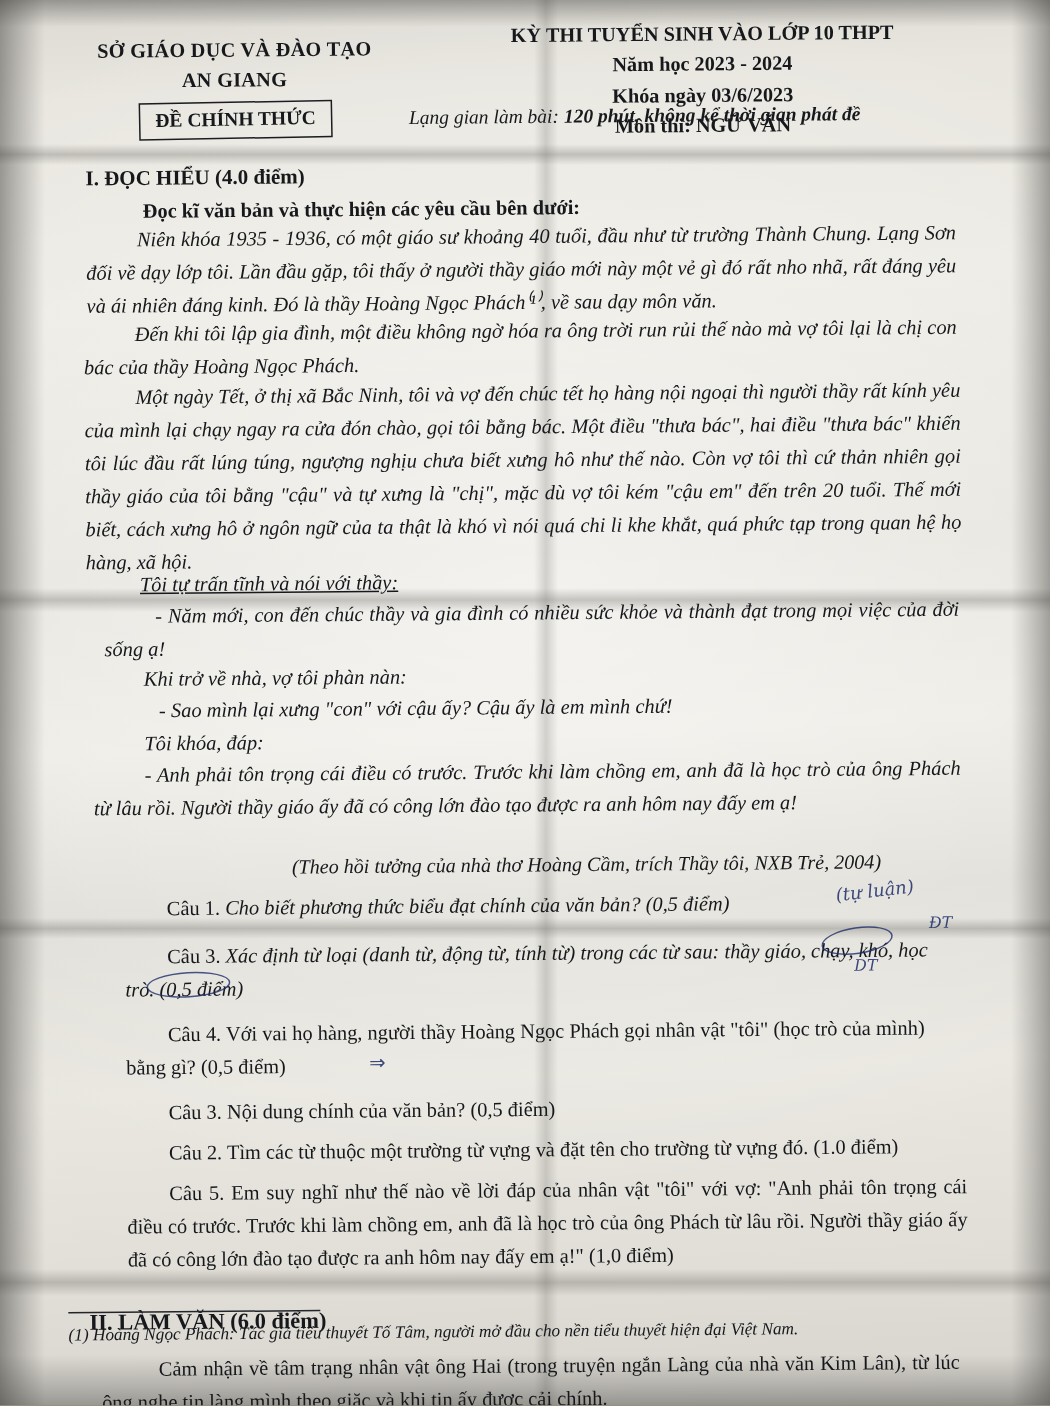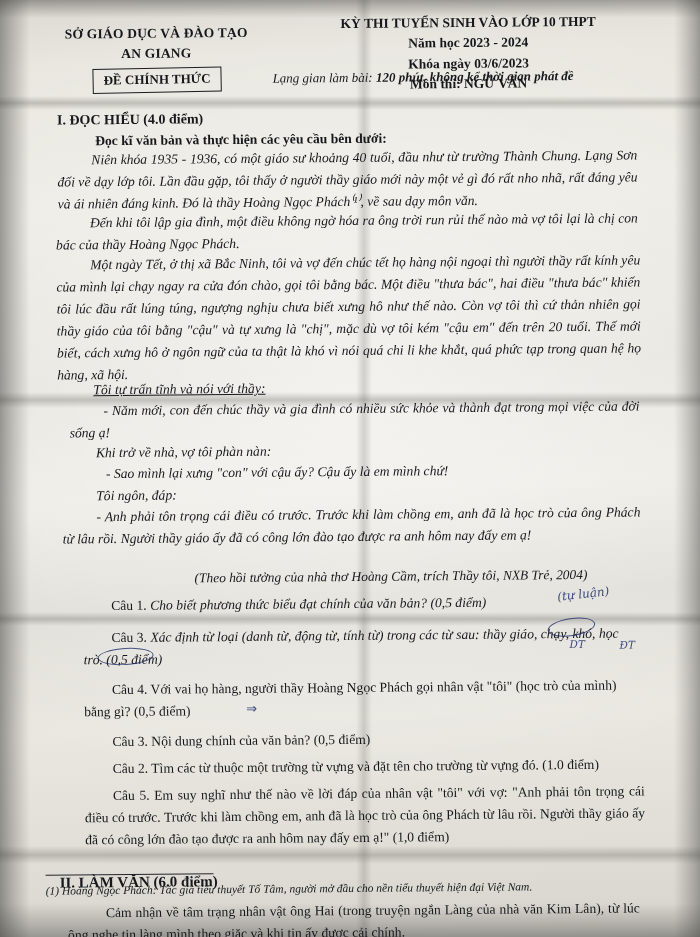--- a/index.html
+++ b/index.html
@@ -185,21 +185,21 @@
 
     <div class="blk para ital" style="left:62px; top:440px; width:578px; text-indent:34px;">
       <span>Khi trở về nhà, vợ tôi phàn nàn:</span>
     </div>
 
     <div class="blk para ital" style="left:72px; top:461px; width:568px; text-indent:34px;">
       <span>- Sao mình lại xưng "con" với cậu ấy? Cậu ấy là em mình chứ!</span>
     </div>
 
     <div class="blk para ital" style="left:62px; top:483px; width:578px; text-indent:34px;">
-      <span>Tôi ngôn, đáp:</span>
+      <span>Tôi khóa, đáp:</span>
     </div>
 
     <div class="blk para ital" style="left:62px; top:504px; width:578px; text-indent:34px;">
       <span>- Anh phải tôn trọng cái điều có trước. Trước khi làm chồng em, anh đã là học trò của ông Phách từ lâu rồi. Người thầy giáo ấy đã có công lớn đào tạo được ra anh hôm nay đấy em ạ!</span>
     </div>
 
     <div class="blk source ital ctr" style="left:130px; top:569px; width:520px;">(Theo hồi tưởng của nhà thơ Hoàng Cầm, trích Thầy tôi, NXB Trẻ, 2004)</div>
 
     <div class="blk q" style="left:82px; top:593px; width:556px;">
       <span class="lbl">Câu 1.</span>
@@ -234,19 +234,19 @@
     <div class="blk sec" style="left:56px; top:872px; font-size:15px;">II. LÀM VĂN (6.0 điểm)</div>
 
     <div class="blk para" style="left:64px; top:900px; width:572px; text-indent:38px;">
       <span>Cảm nhận về tâm trạng nhân vật ông Hai (trong truyện ngắn Làng của nhà văn Kim Lân), từ lúc ông nghe tin làng mình theo giặc và khi tin ấy được cải chính.</span>
     </div>
 
     <div class="footrule"></div>
     <div class="blk footnote">(1) Hoàng Ngọc Phách: Tác giả tiểu thuyết Tố Tâm, người mở đầu cho nền tiểu thuyết hiện đại Việt Nam.</div>
 
     <div class="pen" style="left:556px; top:589px; transform:rotate(-6deg);">(tự luận)</div>
-    <div class="pen sm" style="left:618px; top:641px;">ĐT</div>
+    <div class="pen sm" style="left:618px; top:612px;">ĐT</div>
     <div class="pen sm" style="left:568px; top:640px;">DT</div>
     <div class="arrow" style="left:244px; top:700px;">⇒</div>
     <div class="circle-ann" style="left:546px; top:620px; width:46px; height:16px; transform:rotate(-8deg);"></div>
     <div class="circle-ann" style="left:96px; top:646px; width:54px; height:15px; transform:rotate(-3deg);"></div>
   </div>
 </div>
 
 </body></html>

